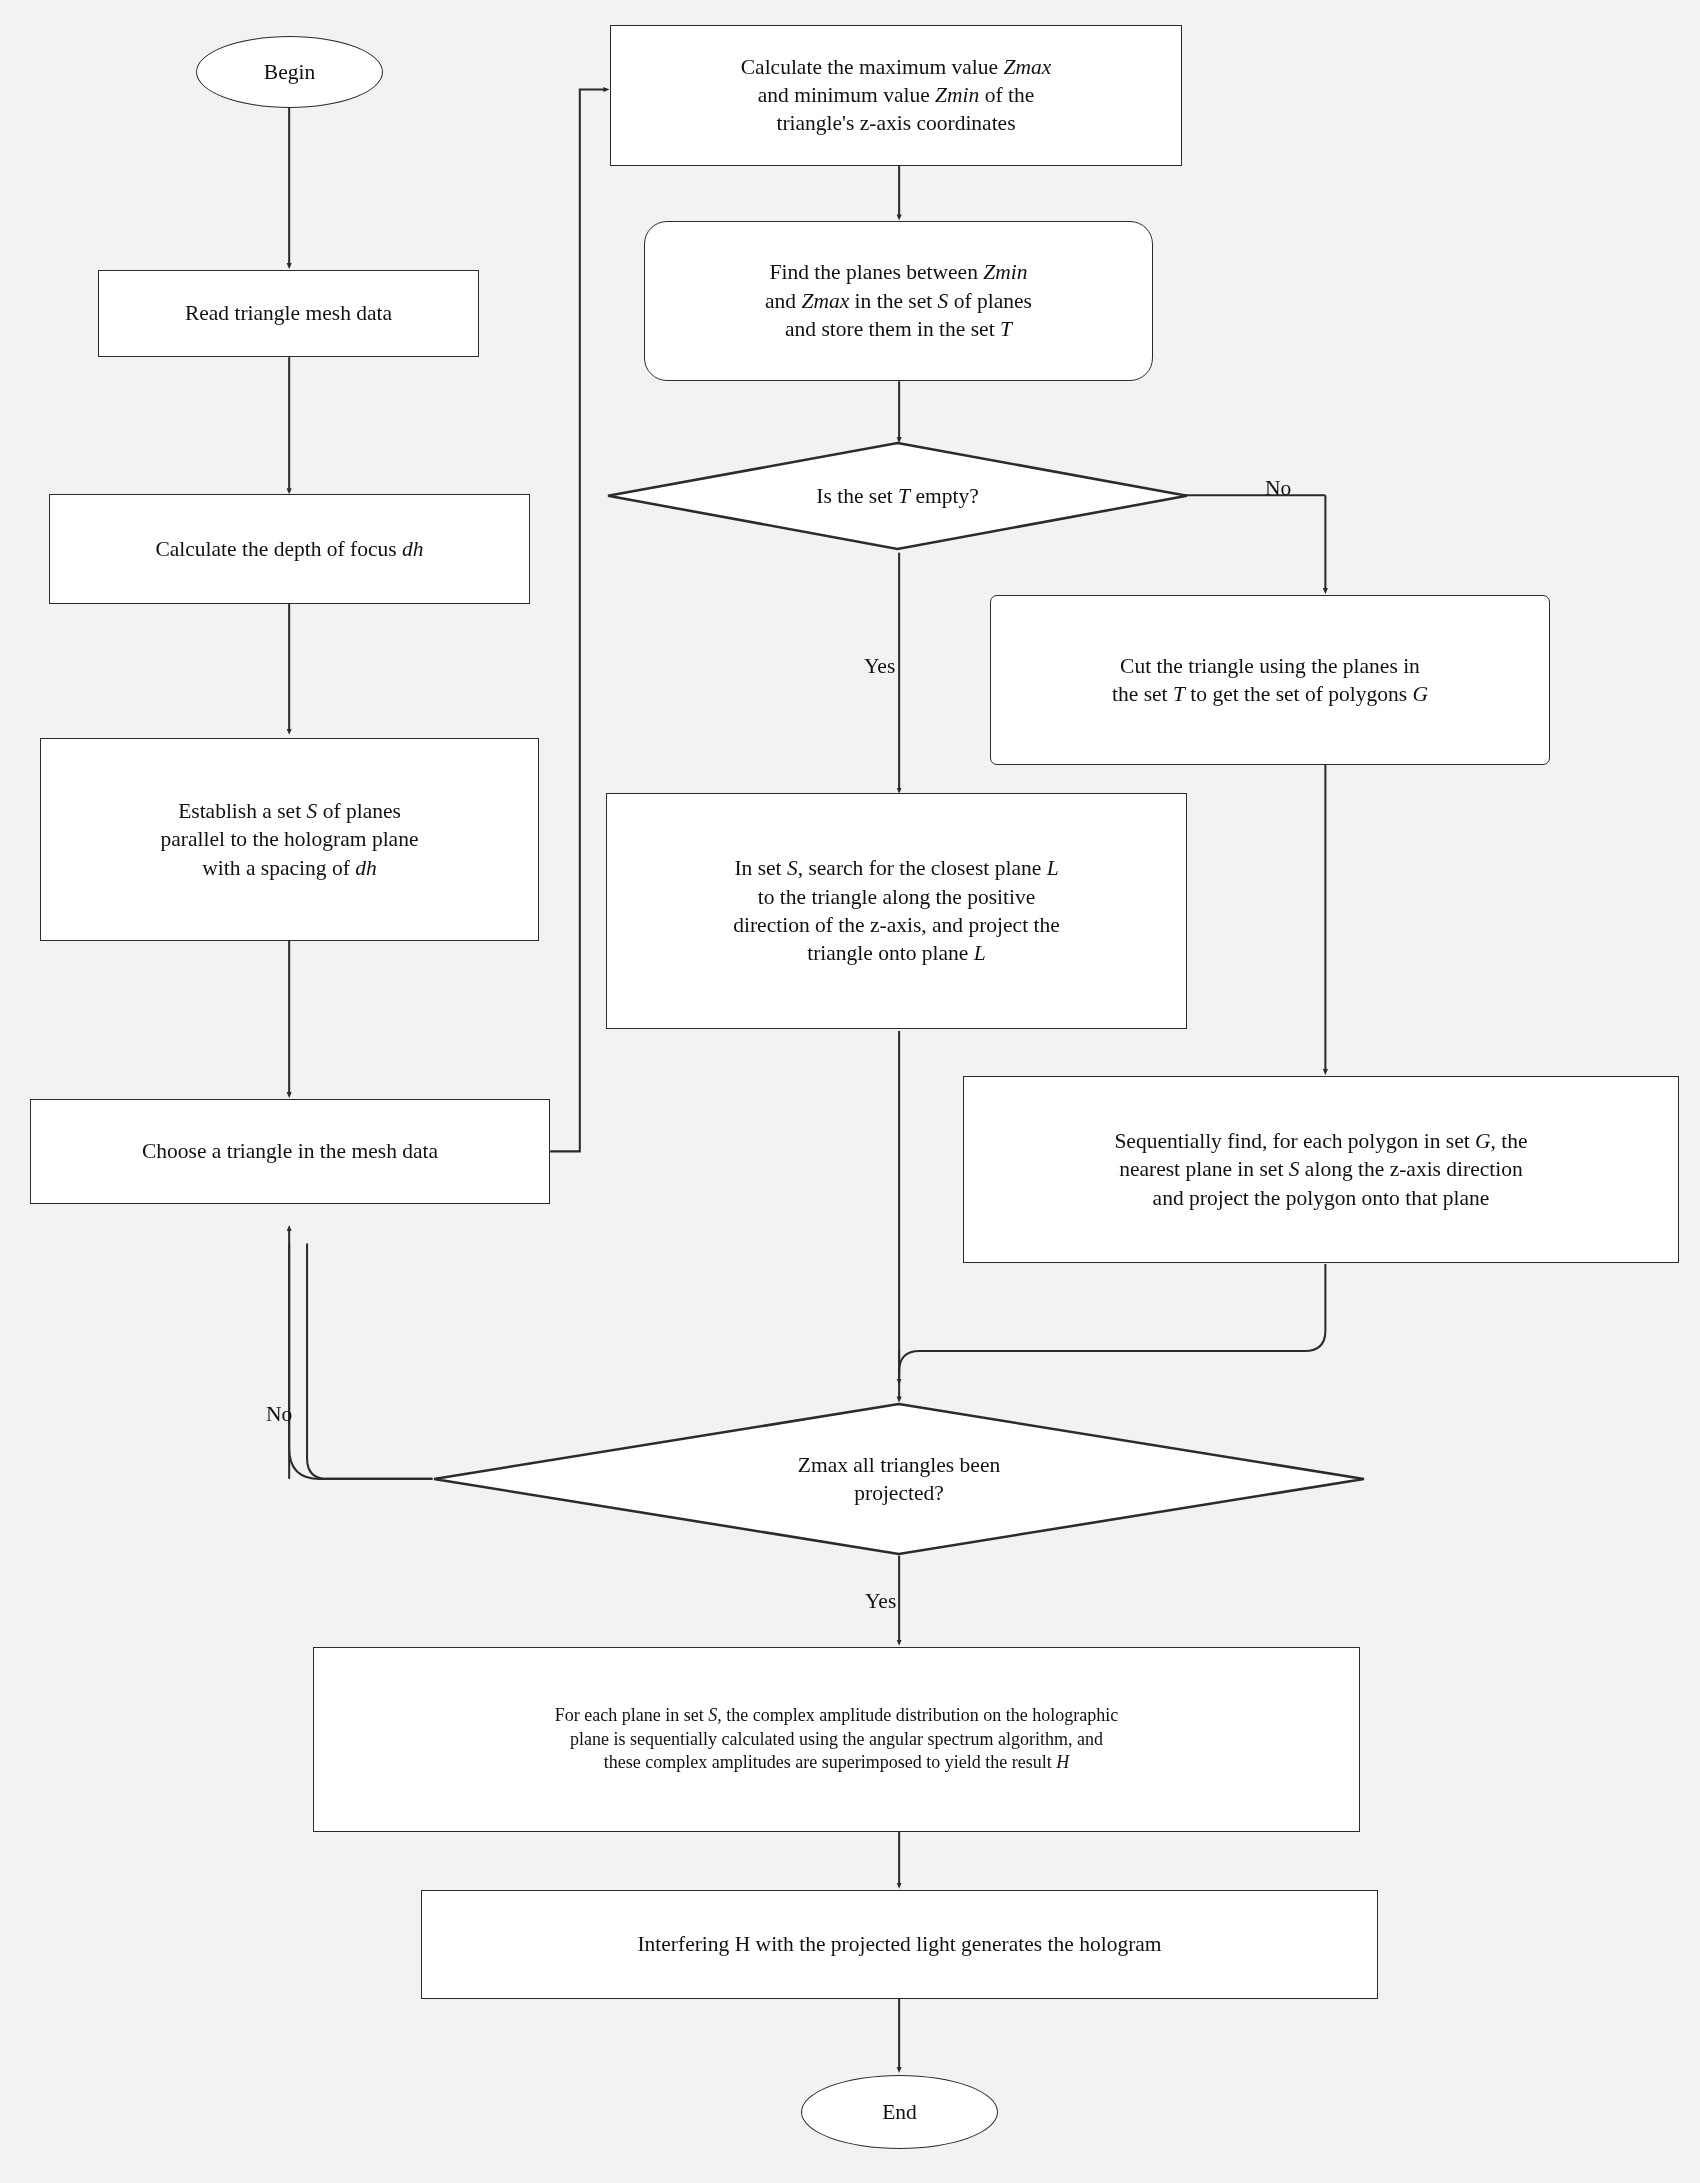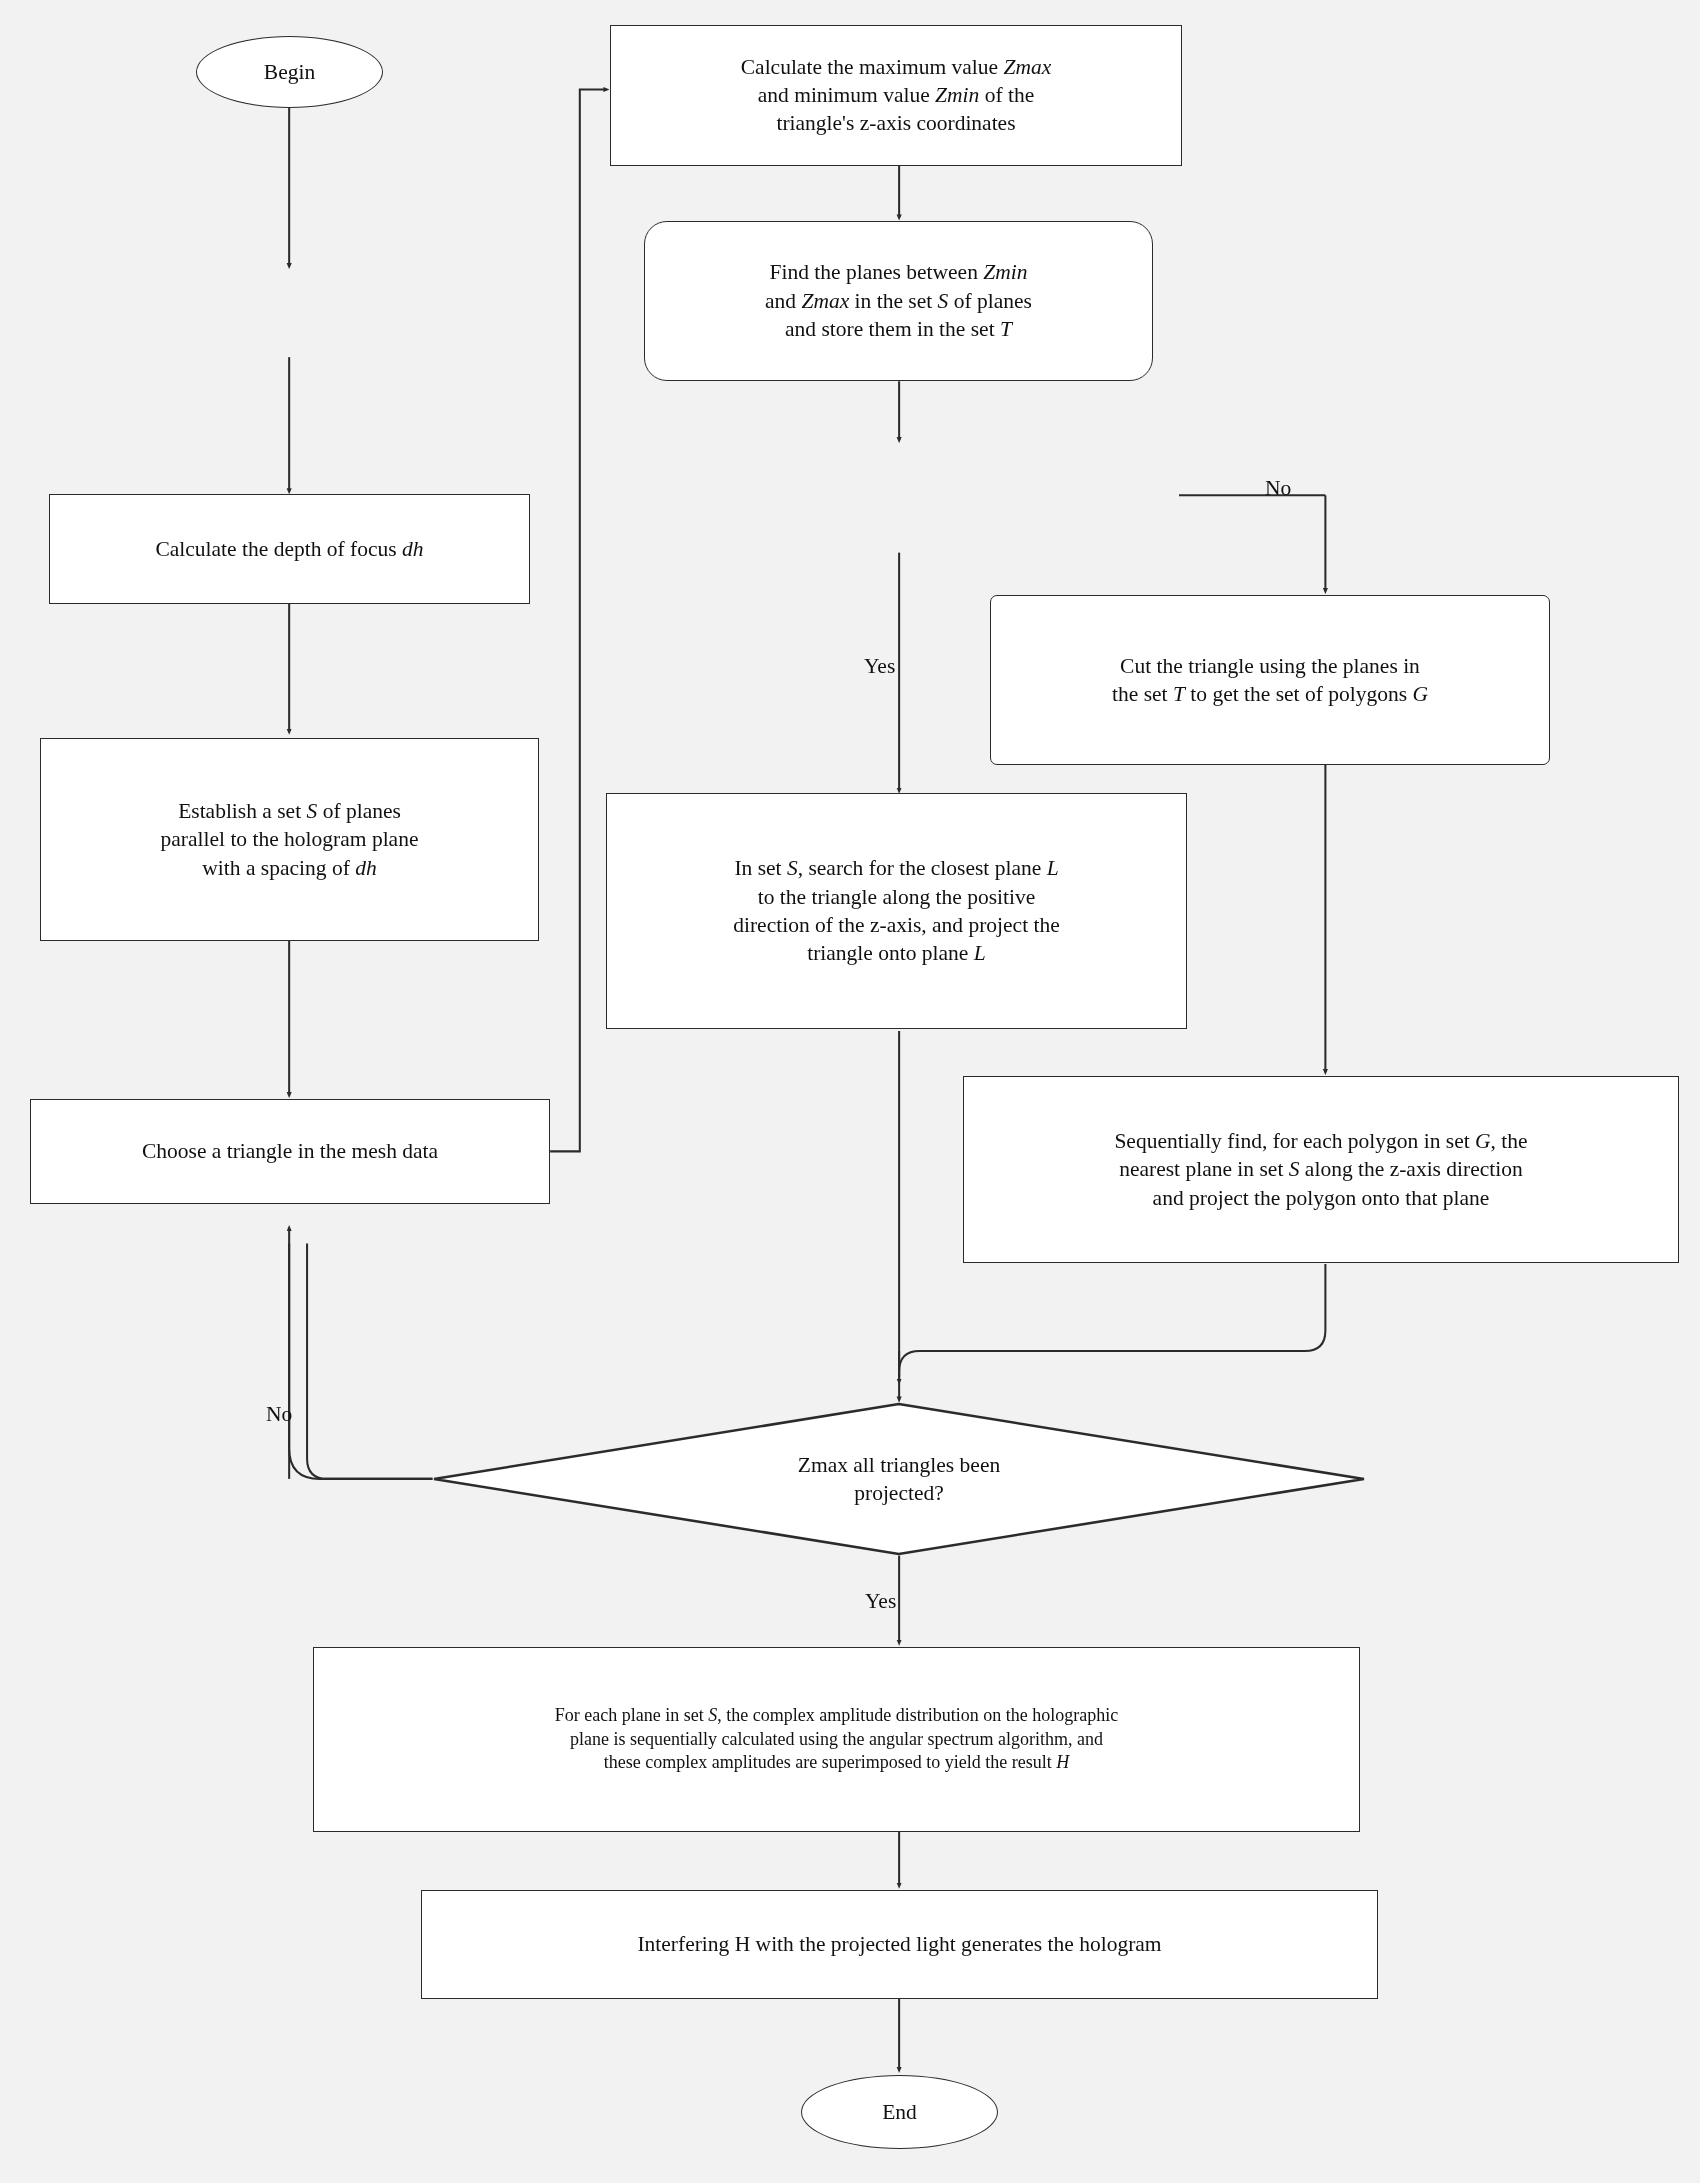--- a/index.html
+++ b/index.html
@@ -130,20 +130,23 @@
   <svg class="wires" viewBox="0 0 3322 4266">
     <g stroke="#2b2b2b" stroke-width="4" fill="none">
       <path d="M845,2890 L625,2890 Q565,2890 565,2830 L565,2400" marker-end="url(#arrow)"></path>
     </g>
   </svg>
 
   <div class="node terminator" style="left:196px; top:36px; width:187px; height:72px; font-size:21.5px;">
     <span class="txt">Begin</span>
   </div>
 
+  <div class="node" style="left:98px; top:270px; width:381px; height:87px; font-size:21.5px;">
+    <span class="txt">Read triangle mesh data</span>
+  </div>
 
   <div class="node" style="left:49px; top:494px; width:481px; height:110px; font-size:21.5px;">
     <span class="txt">Calculate the depth of focus <i>dh</i></span>
   </div>
 
   <div class="node" style="left:40px; top:738px; width:499px; height:203px; font-size:21.5px;">
     <span class="txt">Establish a set <i>S</i> of planes
 parallel to the hologram plane
 with a spacing of <i>dh</i></span>
   </div>
@@ -157,20 +160,26 @@
 and minimum value <i>Zmin</i> of the
 triangle's z-axis coordinates</span>
   </div>
 
   <div class="node" style="left:644px; top:221px; width:509px; height:160px; font-size:21.5px;border-radius:23px;">
     <span class="txt">Find the planes between <i>Zmin</i>
 and <i>Zmax</i> in the set <i>S</i> of planes
 and store them in the set <i>T</i></span>
   </div>
 
+  <div class="node decision" style="left:606px; top:441px; width:583px; height:110px; font-size:21.5px;">
+    <svg class="dshape" viewBox="0 0 1140 215" preserveAspectRatio="none">
+      <polygon points="570,4 1136,107 570,211 4,107" fill="#ffffff" stroke="#2b2b2b" stroke-width="5"></polygon>
+    </svg>
+    <span class="txt">Is the set <i>T</i> empty?</span>
+  </div>
 
   <div class="node" style="left:990px; top:595px; width:560px; height:170px; font-size:21.5px;border-radius:7px;">
     <span class="txt">Cut the triangle using the planes in
 the set <i>T</i> to get the set of polygons <i>G</i></span>
   </div>
 
   <div class="node" style="left:606px; top:793px; width:581px; height:236px; font-size:21.5px;">
     <span class="txt">In set <i>S</i>, search for the closest plane <i>L</i>
 to the triangle along the positive
 direction of the z-axis, and project the

